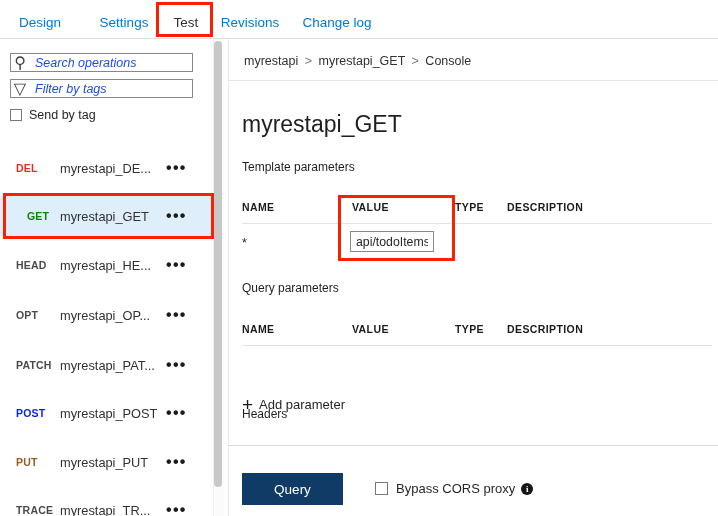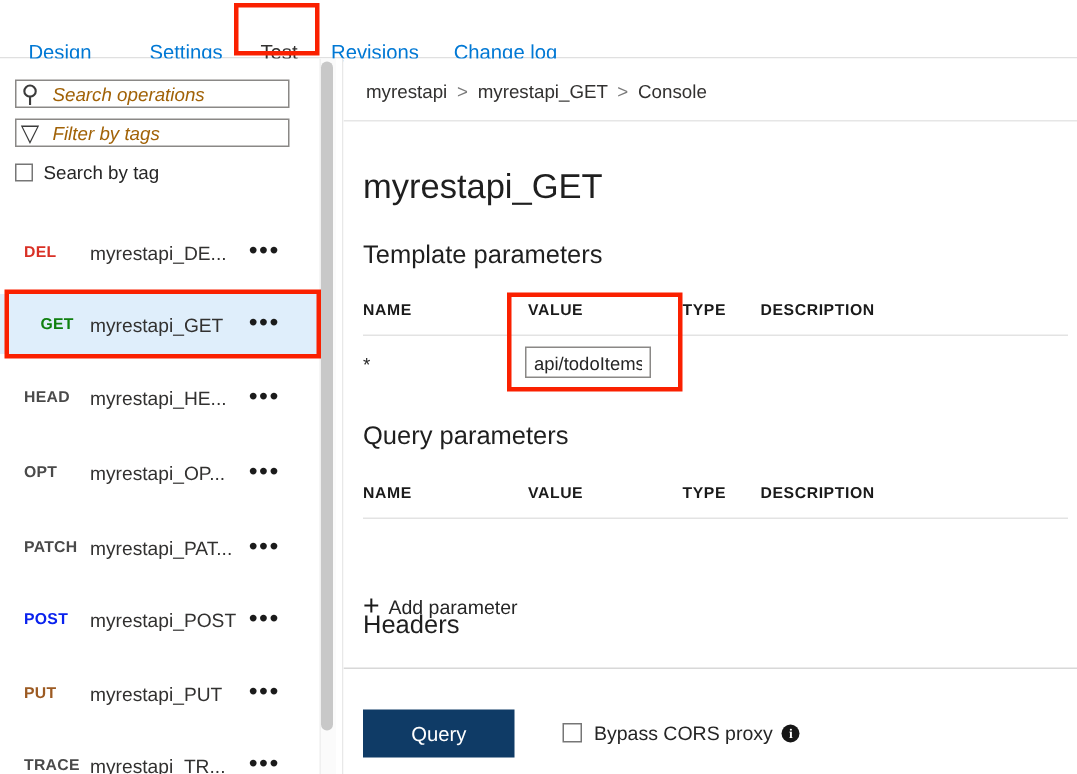--- a/index.html
+++ b/index.html
@@ -20,28 +20,27 @@
   #tabbar {
     position: absolute;
     left: 0; top: 0;
     width: 718px;
     height: 38px;
     background: #ffffff;
     border-bottom: 1px solid #e0e0e0;
   }
   .tab {
     position: absolute;
-    top: 16px;
+    top: 4px;
     height: 38px;
     line-height: 38px;
     font-size: 13.5px;
     color: #0078d4;
     white-space: nowrap;
     cursor: pointer;
-    text-decoration: underline;
   }
   .tab.active {
     color: #323130;
   }
 
   
   .redbox {
     position: absolute;
     border: 3px solid #fa2000;
     box-sizing: border-box;
@@ -66,21 +65,21 @@
     height: 19px;
     border: 1px solid #8a8886;
     box-sizing: border-box;
     background: #fff;
     display: flex;
     align-items: center;
   }
   .sbox .ph {
     font-size: 12.5px;
     font-style: italic;
-    color: #a16207;
+    color: #1d4ed8;
     margin-left: 6px;
   }
   .sbox .gl {
     width: 18px;
     text-align: center;
     display: inline-block;
     color: #3b3b3b;
   }
 
   #searchbox { top: 14px; }
@@ -196,21 +195,21 @@
     left: 13px;
     top: 72px;
     font-size: 23px;
     color: #1f1f1f;
     white-space: nowrap;
   }
 
   .sectionhdr {
     position: absolute;
     left: 13px;
-    font-size: 17px;
+    font-size: 12px;
     color: #1f1f1f;
     white-space: nowrap;
   }
 
   
   .ptable { position: absolute; left: 13px; width: 470px; }
   .thead {
     position: relative;
     height: 26px;
   }
@@ -341,21 +340,21 @@
     <span class="ph">Search operations</span>
   </div>
 
   <div class="sbox" id="filterbox">
     <span class="gl">▽</span>
     <span class="ph">Filter by tags</span>
   </div>
 
   <div id="groupbytag">
     <span class="chk"></span>
-    <span>Search by tag</span>
+    <span>Send by tag</span>
   </div>
 
   <div id="oplist">
       <div class="oprow" style="top: 109px;">
         <span class="verb" style="color: rgb(217, 48, 37);">DEL</span>
         <span class="opname">myrestapi_DE...</span>
         <span class="ellip">•••</span>
       </div>
       <div class="oprow sel" style="top: 157px;">
         <span class="verb" style="color: rgb(16, 128, 16); margin-left: 11px;">GET</span>

